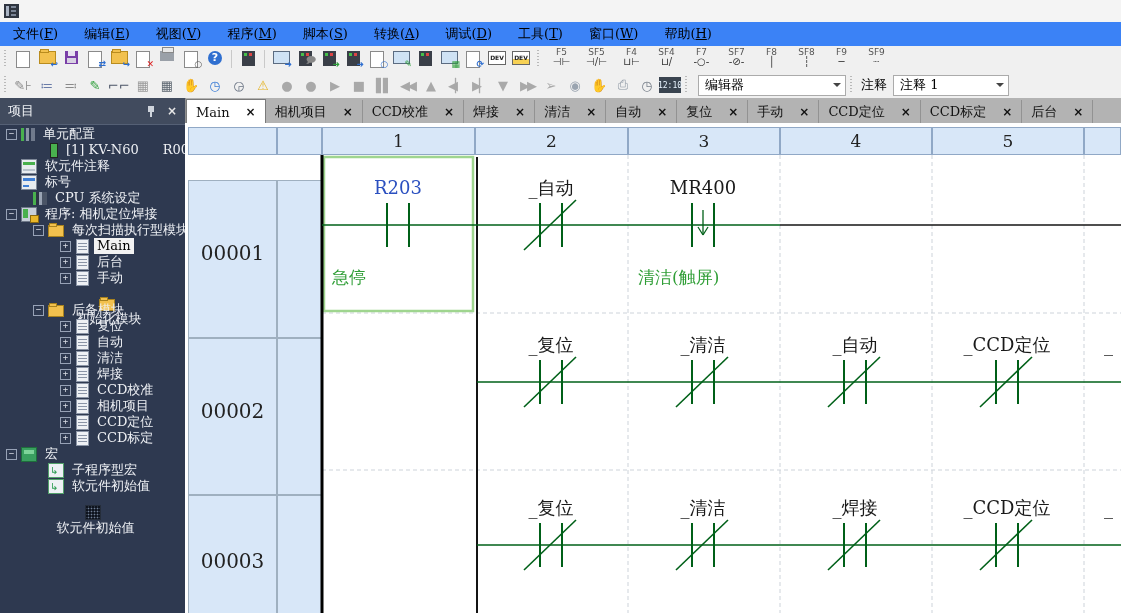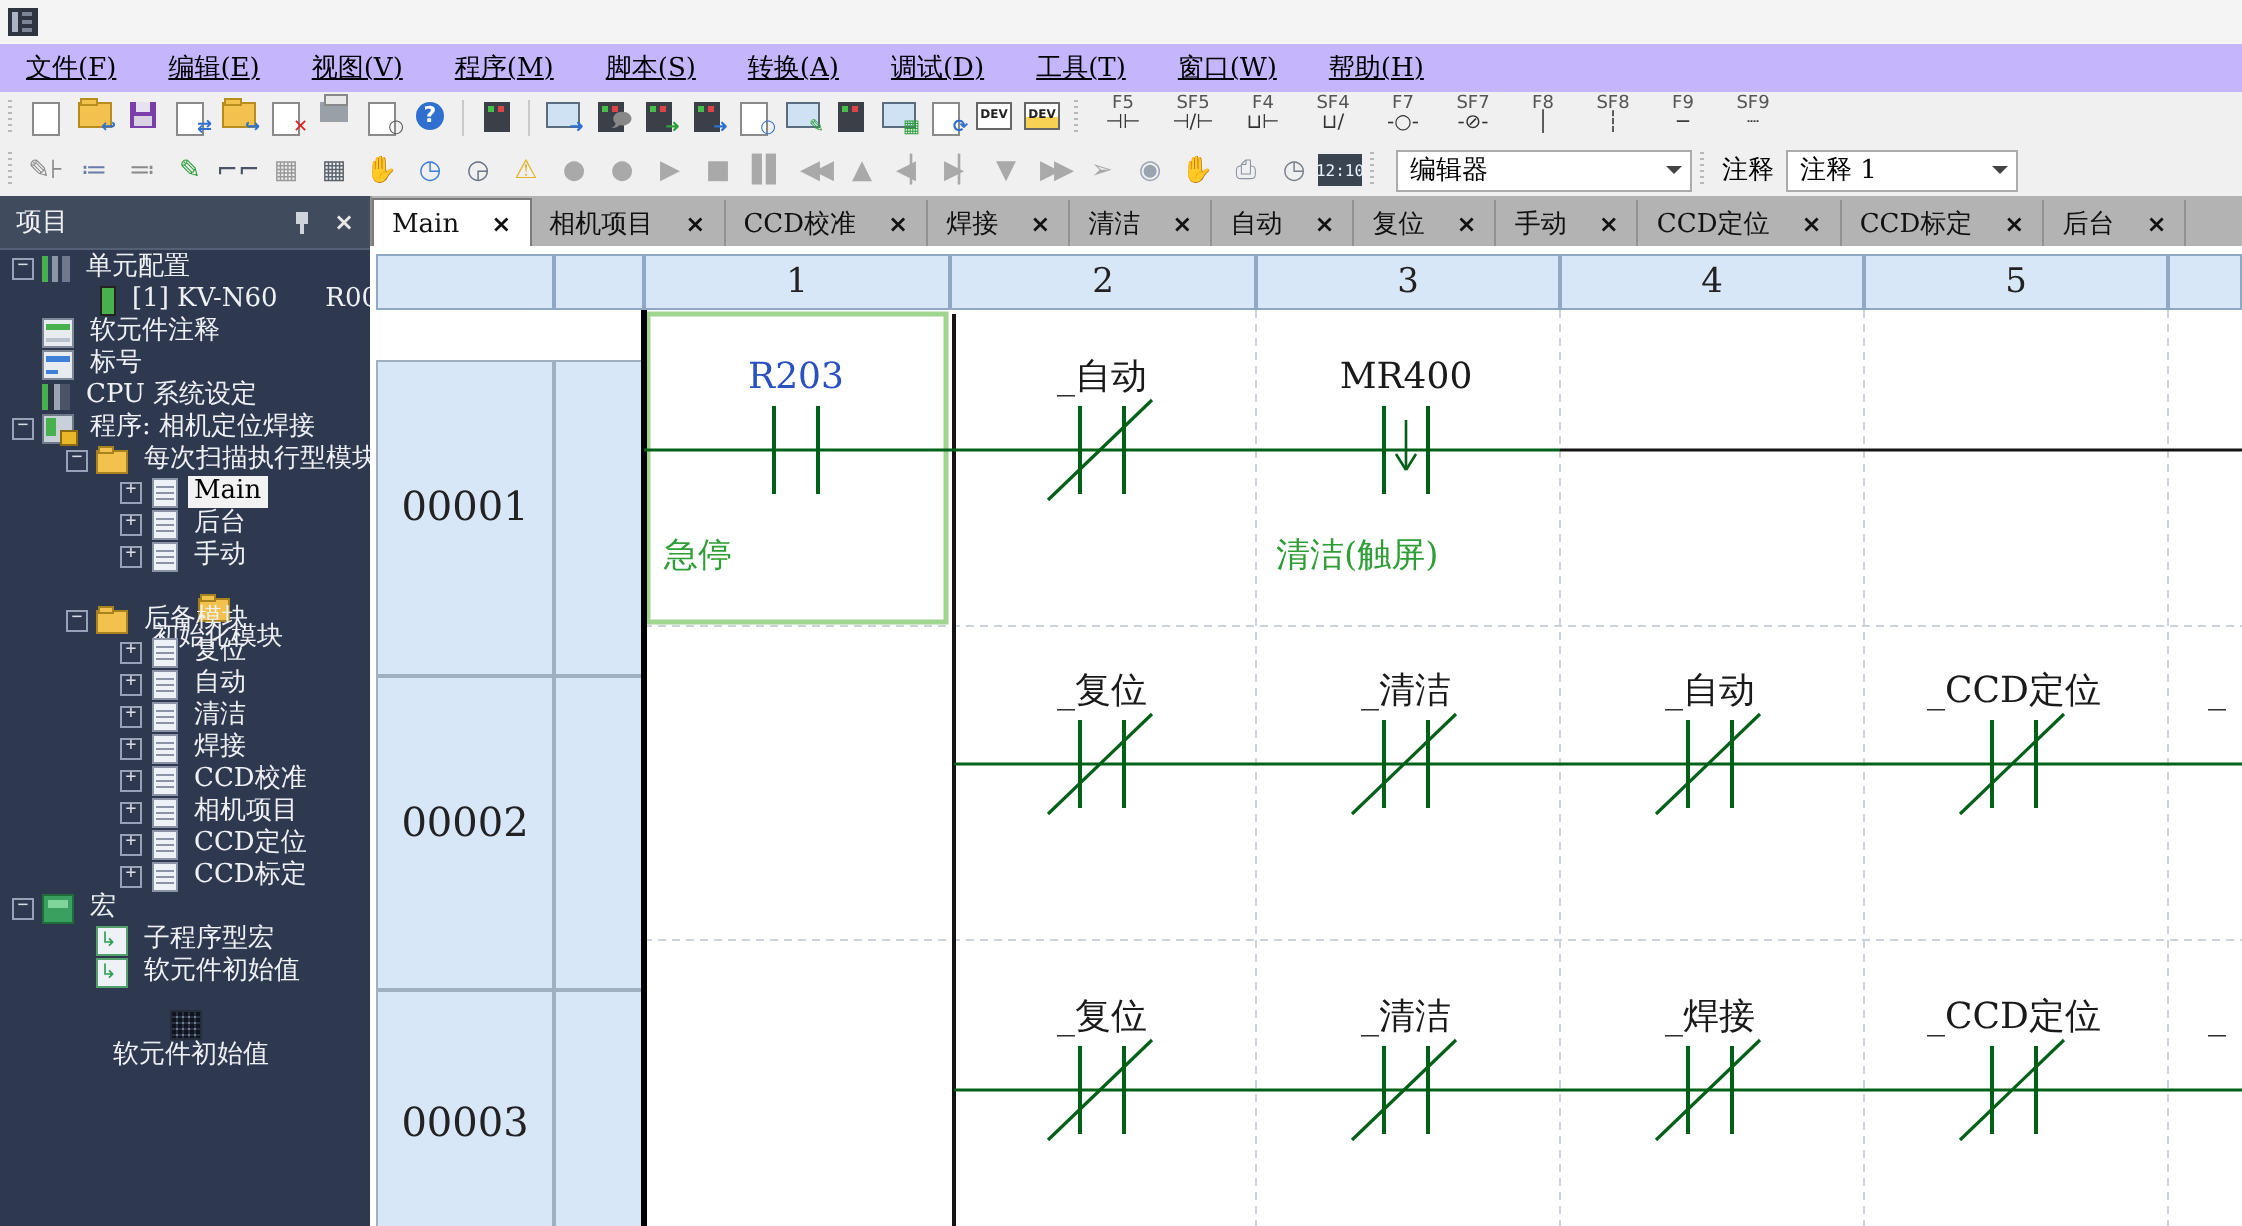--- a/index.html
+++ b/index.html
@@ -7,22 +7,22 @@
        font-family:"DejaVu Serif","Liberation Serif",serif;
        -webkit-font-smoothing:none;}
   
   #titlebar{position:absolute;left:0;top:0;width:1121px;height:22px;background:#f4f4f4;
             border-bottom:1px solid #e0e0e0;display:flex;align-items:center;font-size:13px;color:#111;}
   #app-icon{width:15px;height:14px;margin:0 5px 0 4px;background:#2f3540;position:relative;flex:0 0 auto;}
   #app-icon:before{content:"";position:absolute;left:2px;top:2px;width:3px;height:10px;background:#aab4c4;}
   #app-icon:after{content:"";position:absolute;left:7px;top:2px;width:5px;height:10px;
                   background:repeating-linear-gradient(#7b8596 0 2px,#2f3540 2px 4px);}
   
-  #menubar{position:absolute;left:0;top:22px;width:1121px;height:24px;background:#c4b5fd;
-           border-bottom:1px solid #e3e3e3;display:flex;align-items:center;font-size:13px;color:#000;text-decoration:underline;}
+  #menubar{position:absolute;left:0;top:22px;width:1121px;height:24px;background:#3b82f6;
+           border-bottom:1px solid #e3e3e3;display:flex;align-items:center;font-size:13px;color:#000;}
   .menu-item{padding:3px 13px;cursor:default;}
   .menu-item u{text-decoration:underline;}
   
   .toolbar{position:absolute;left:0;width:1121px;height:26px;background:#f0f0f0;display:flex;
            align-items:center;border-bottom:1px solid #dcdcdc;}
   #toolbar1{top:46px;} #toolbar2{top:72px;}
   .tb-grip{width:7px;height:18px;margin:0 2px;flex:0 0 auto;
            background:repeating-linear-gradient(#b9b9b9 0 1px,transparent 1px 3px);
            background-size:2px 100%;background-repeat:no-repeat;background-position:2px 0;}
   .tb-sep{width:1px;height:18px;background:#c9c9c9;margin:0 4px;flex:0 0 auto;}
@@ -420,21 +420,21 @@
         <div class="trow" style="padding-left: 6px;">
           <span class="exp none"></span>
           <span class="ticon ti-comment"></span>
           <span class="lbl">软元件注释</span>
         </div>
         <div class="trow" style="padding-left: 6px;">
           <span class="exp none"></span>
           <span class="ticon ti-label"></span>
           <span class="lbl">标号</span>
         </div>
-        <div class="trow" style="padding-left: 6px;">
+        <div class="trow" style="padding-left: 18px;">
           <span class="exp none"></span>
           <span class="ticon ti-cpu"></span>
           <span class="lbl">CPU 系统设定</span>
         </div>
         <div class="trow" style="padding-left: 6px;">
           <span class="exp">−</span>
           <span class="ticon ti-program">
             <span class="lock"></span>
           </span>
           <span class="lbl">程序: 相机定位焊接</span>

